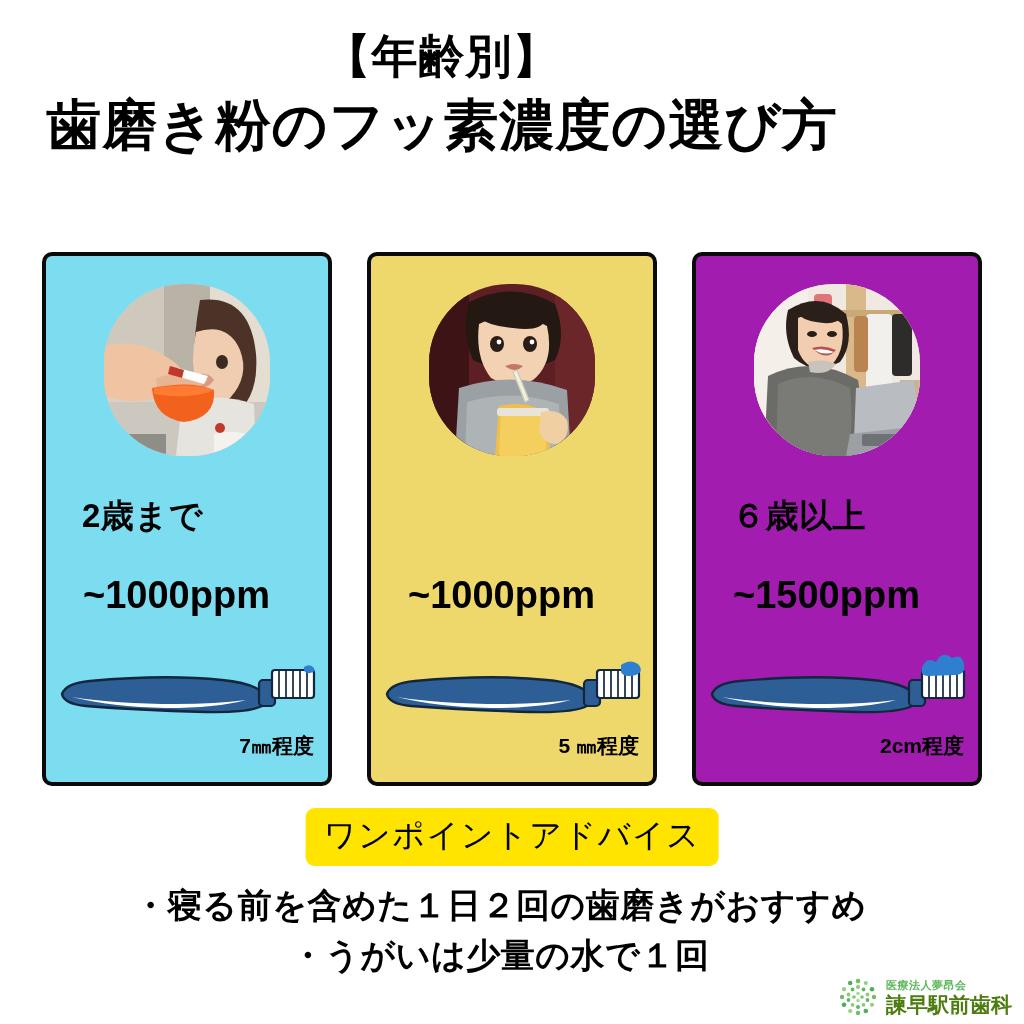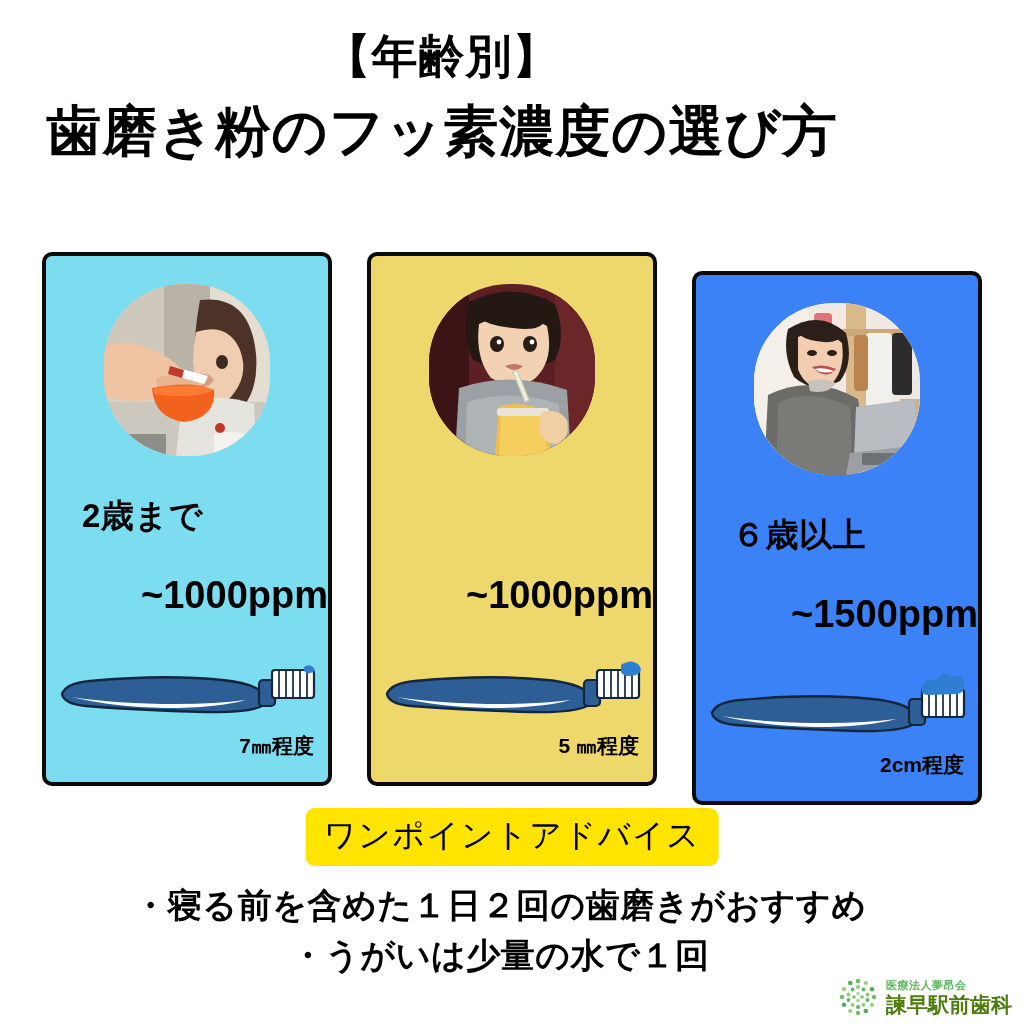--- a/index.html
+++ b/index.html
@@ -29,21 +29,21 @@
     font-weight: bold;
     letter-spacing: 1px;
     line-height: 1.25;
     color: #000;
   }
   .title-line2 {
     font-size: 55px;
     font-weight: bold;
     letter-spacing: 1px;
     line-height: 1.35;
-    margin-top: 8px;
+    margin-top: 2px;
     color: #000;
   }
 
   
   .cards {
     position: absolute;
     left: 42px;
     top: 252px;
     width: 940px;
     height: 534px;
@@ -78,23 +78,23 @@
     font-size: 33px;
     font-weight: bold;
     letter-spacing: 0.5px;
     white-space: nowrap;
   }
   .card-ppm {
     position: absolute;
     left: 0;
     top: 318px;
     width: 100%;
-    padding-left: 24px;
+    padding-left: 37px;
     box-sizing: border-box;
-    text-align: right;
+    text-align: left;
     font-size: 38px;
     font-weight: bold;
     letter-spacing: 0px;
     white-space: nowrap;
   }
 
   .brush-wrap {
     position: absolute;
     left: 10px;
     bottom: 52px;
@@ -260,21 +260,21 @@
           <line x1="237" y1="21" x2="237" y2="47"></line>
           <line x1="244" y1="21" x2="244" y2="47"></line>
           <line x1="251" y1="21" x2="251" y2="47"></line>
         </g>
         <path d="M240 15 q10 -7 18 0 q5 7 -3 10 q-12 3 -15 -3Z" fill="#2f7fd0"></path>
       </svg>
     </div>
     <div class="amount-label">5 ㎜程度</div>
   </div>
 
-  <div class="card" id="card-2" style="background: #3b82f6; margin-top: 19px;">
+  <div class="card" id="card-2" style="background: #a21caf;">
     <div class="card-photo">
       <svg viewBox="0 0 166 172" preserveAspectRatio="xMidYMid slice">
         <rect x="0" y="0" width="166" height="172" fill="#efe9e1"></rect>
         <rect x="0" y="0" width="54" height="172" fill="#f4efe8"></rect>
         <rect x="92" y="0" width="20" height="120" fill="#d9b98a"></rect>
         <rect x="60" y="26" width="96" height="7" rx="3" fill="#c9a978"></rect>
         <rect x="112" y="30" width="26" height="74" rx="4" fill="#f2f0ec"></rect>
         <rect x="138" y="30" width="20" height="62" rx="4" fill="#2e2c2b"></rect>
         <rect x="100" y="32" width="14" height="56" rx="4" fill="#b9844f"></rect>
         <rect x="60" y="10" width="18" height="20" rx="4" fill="#e0747a"></rect>

